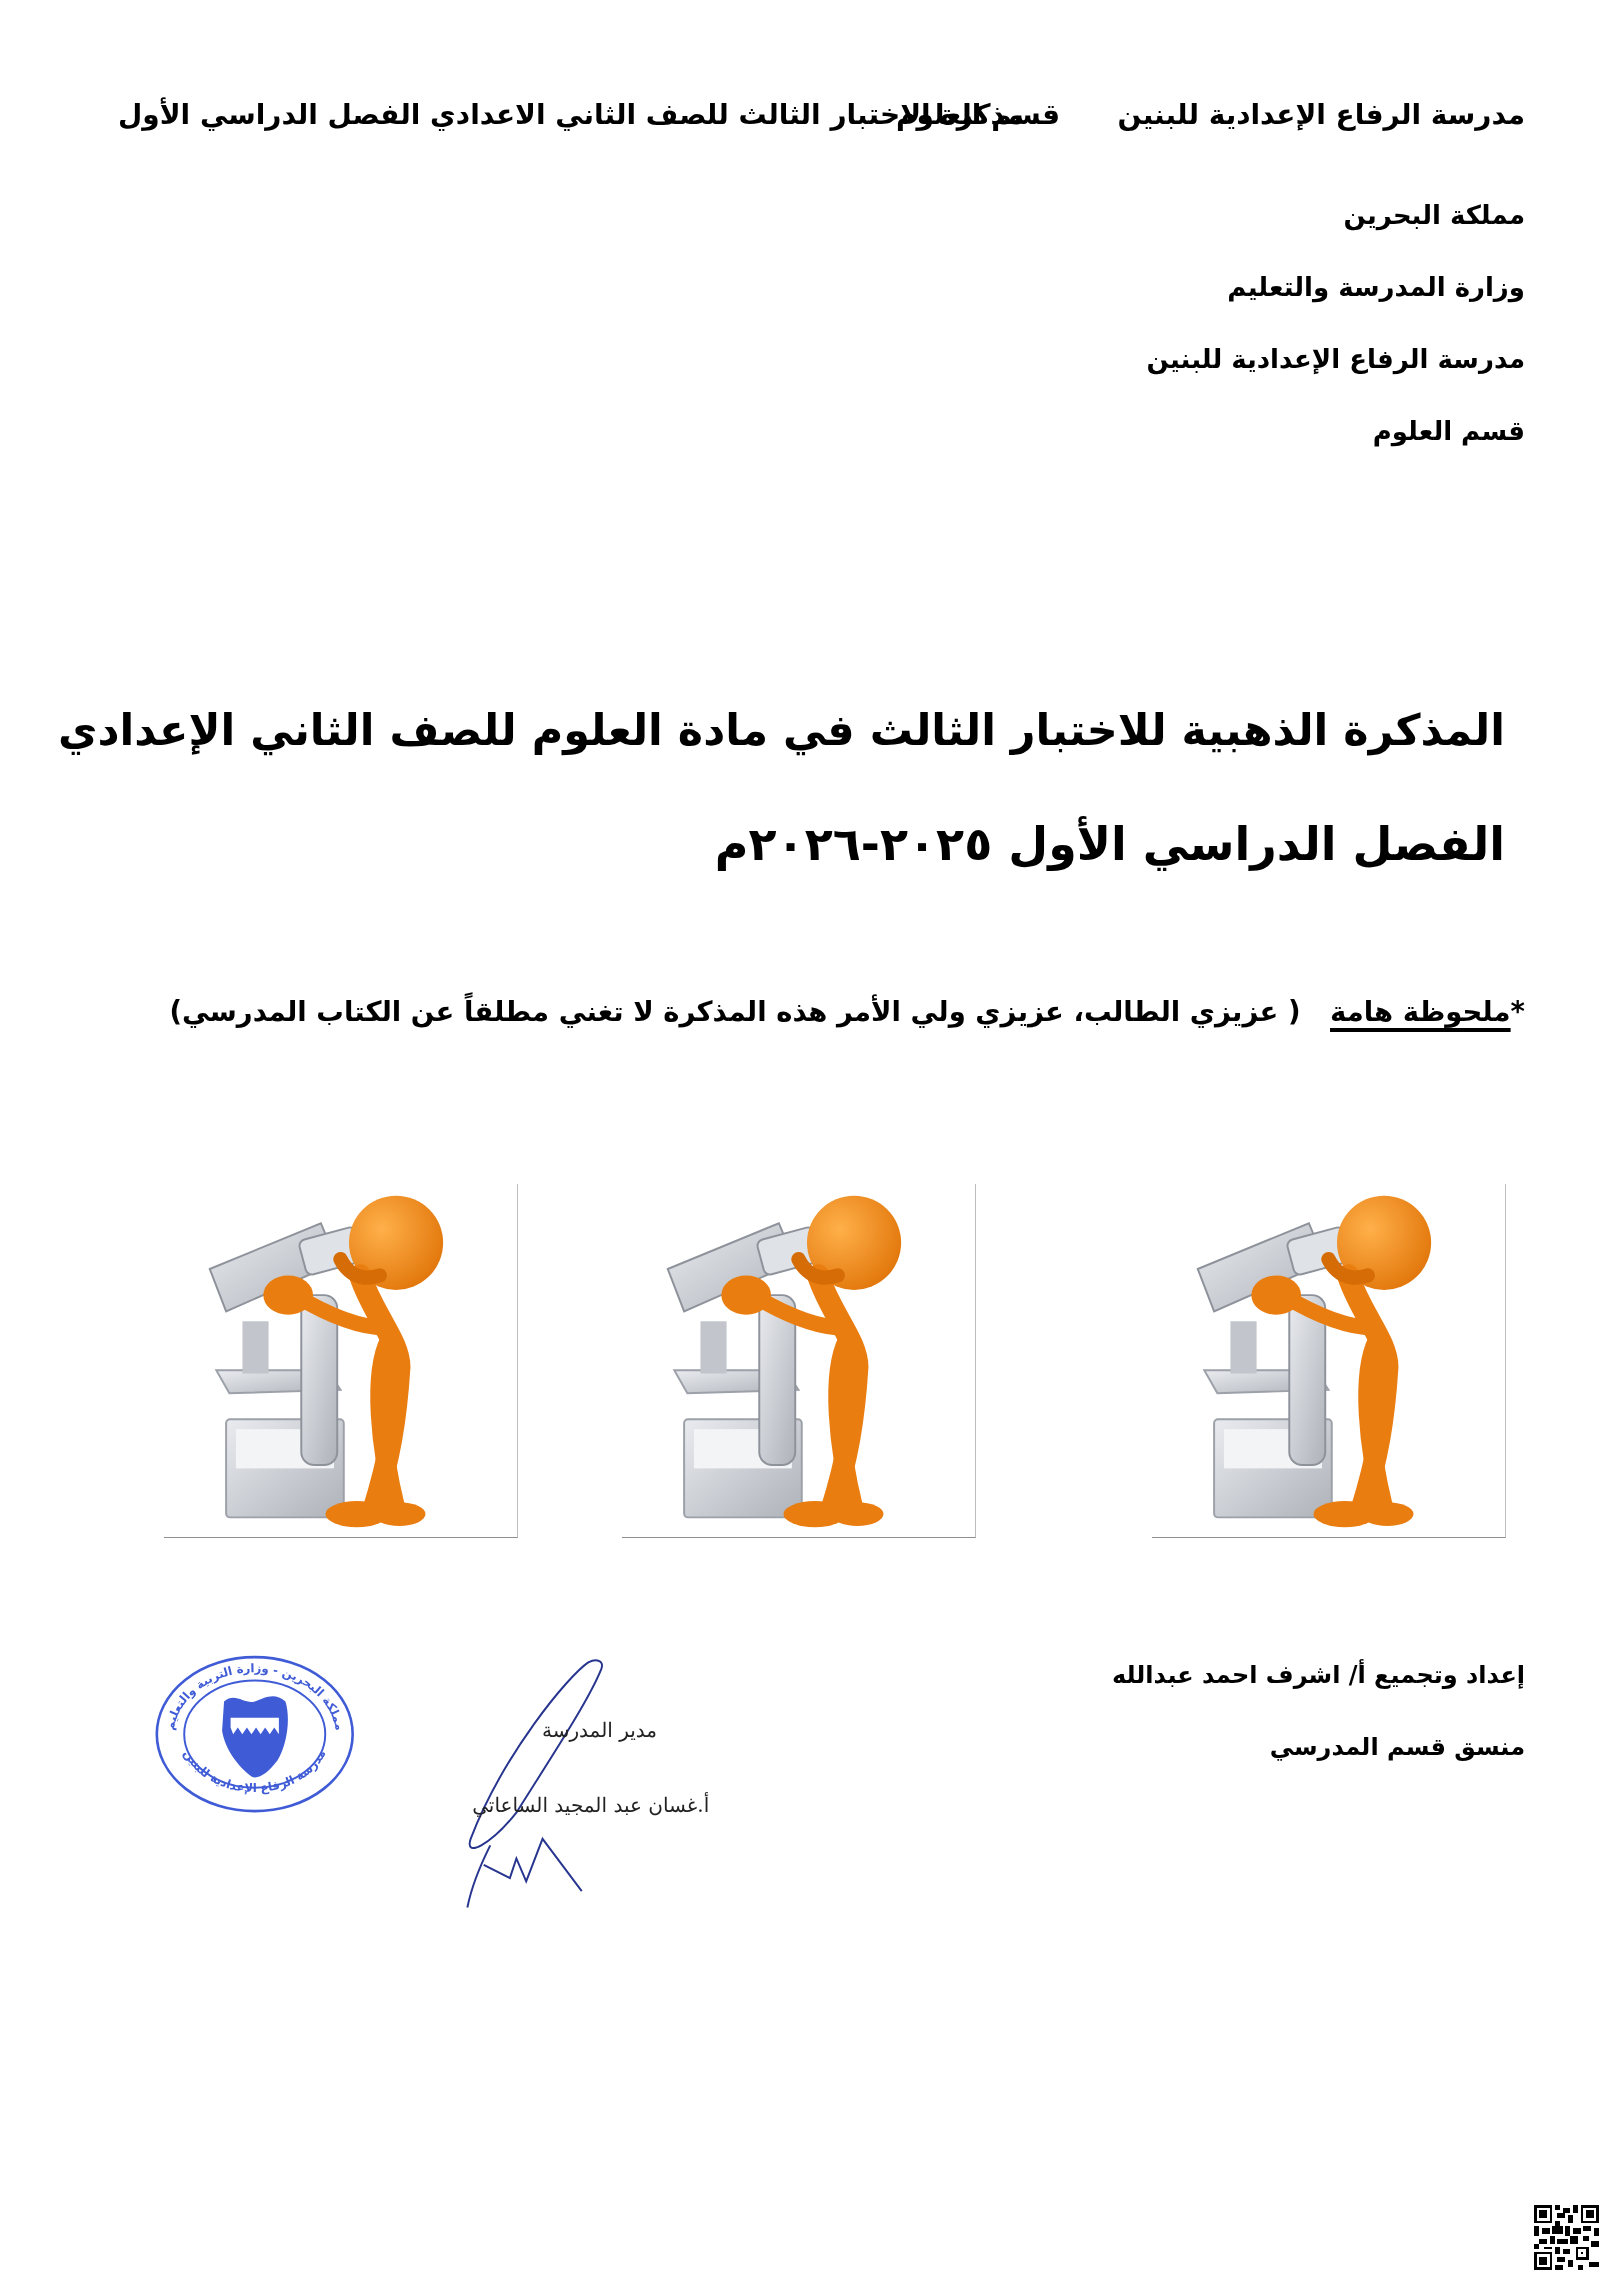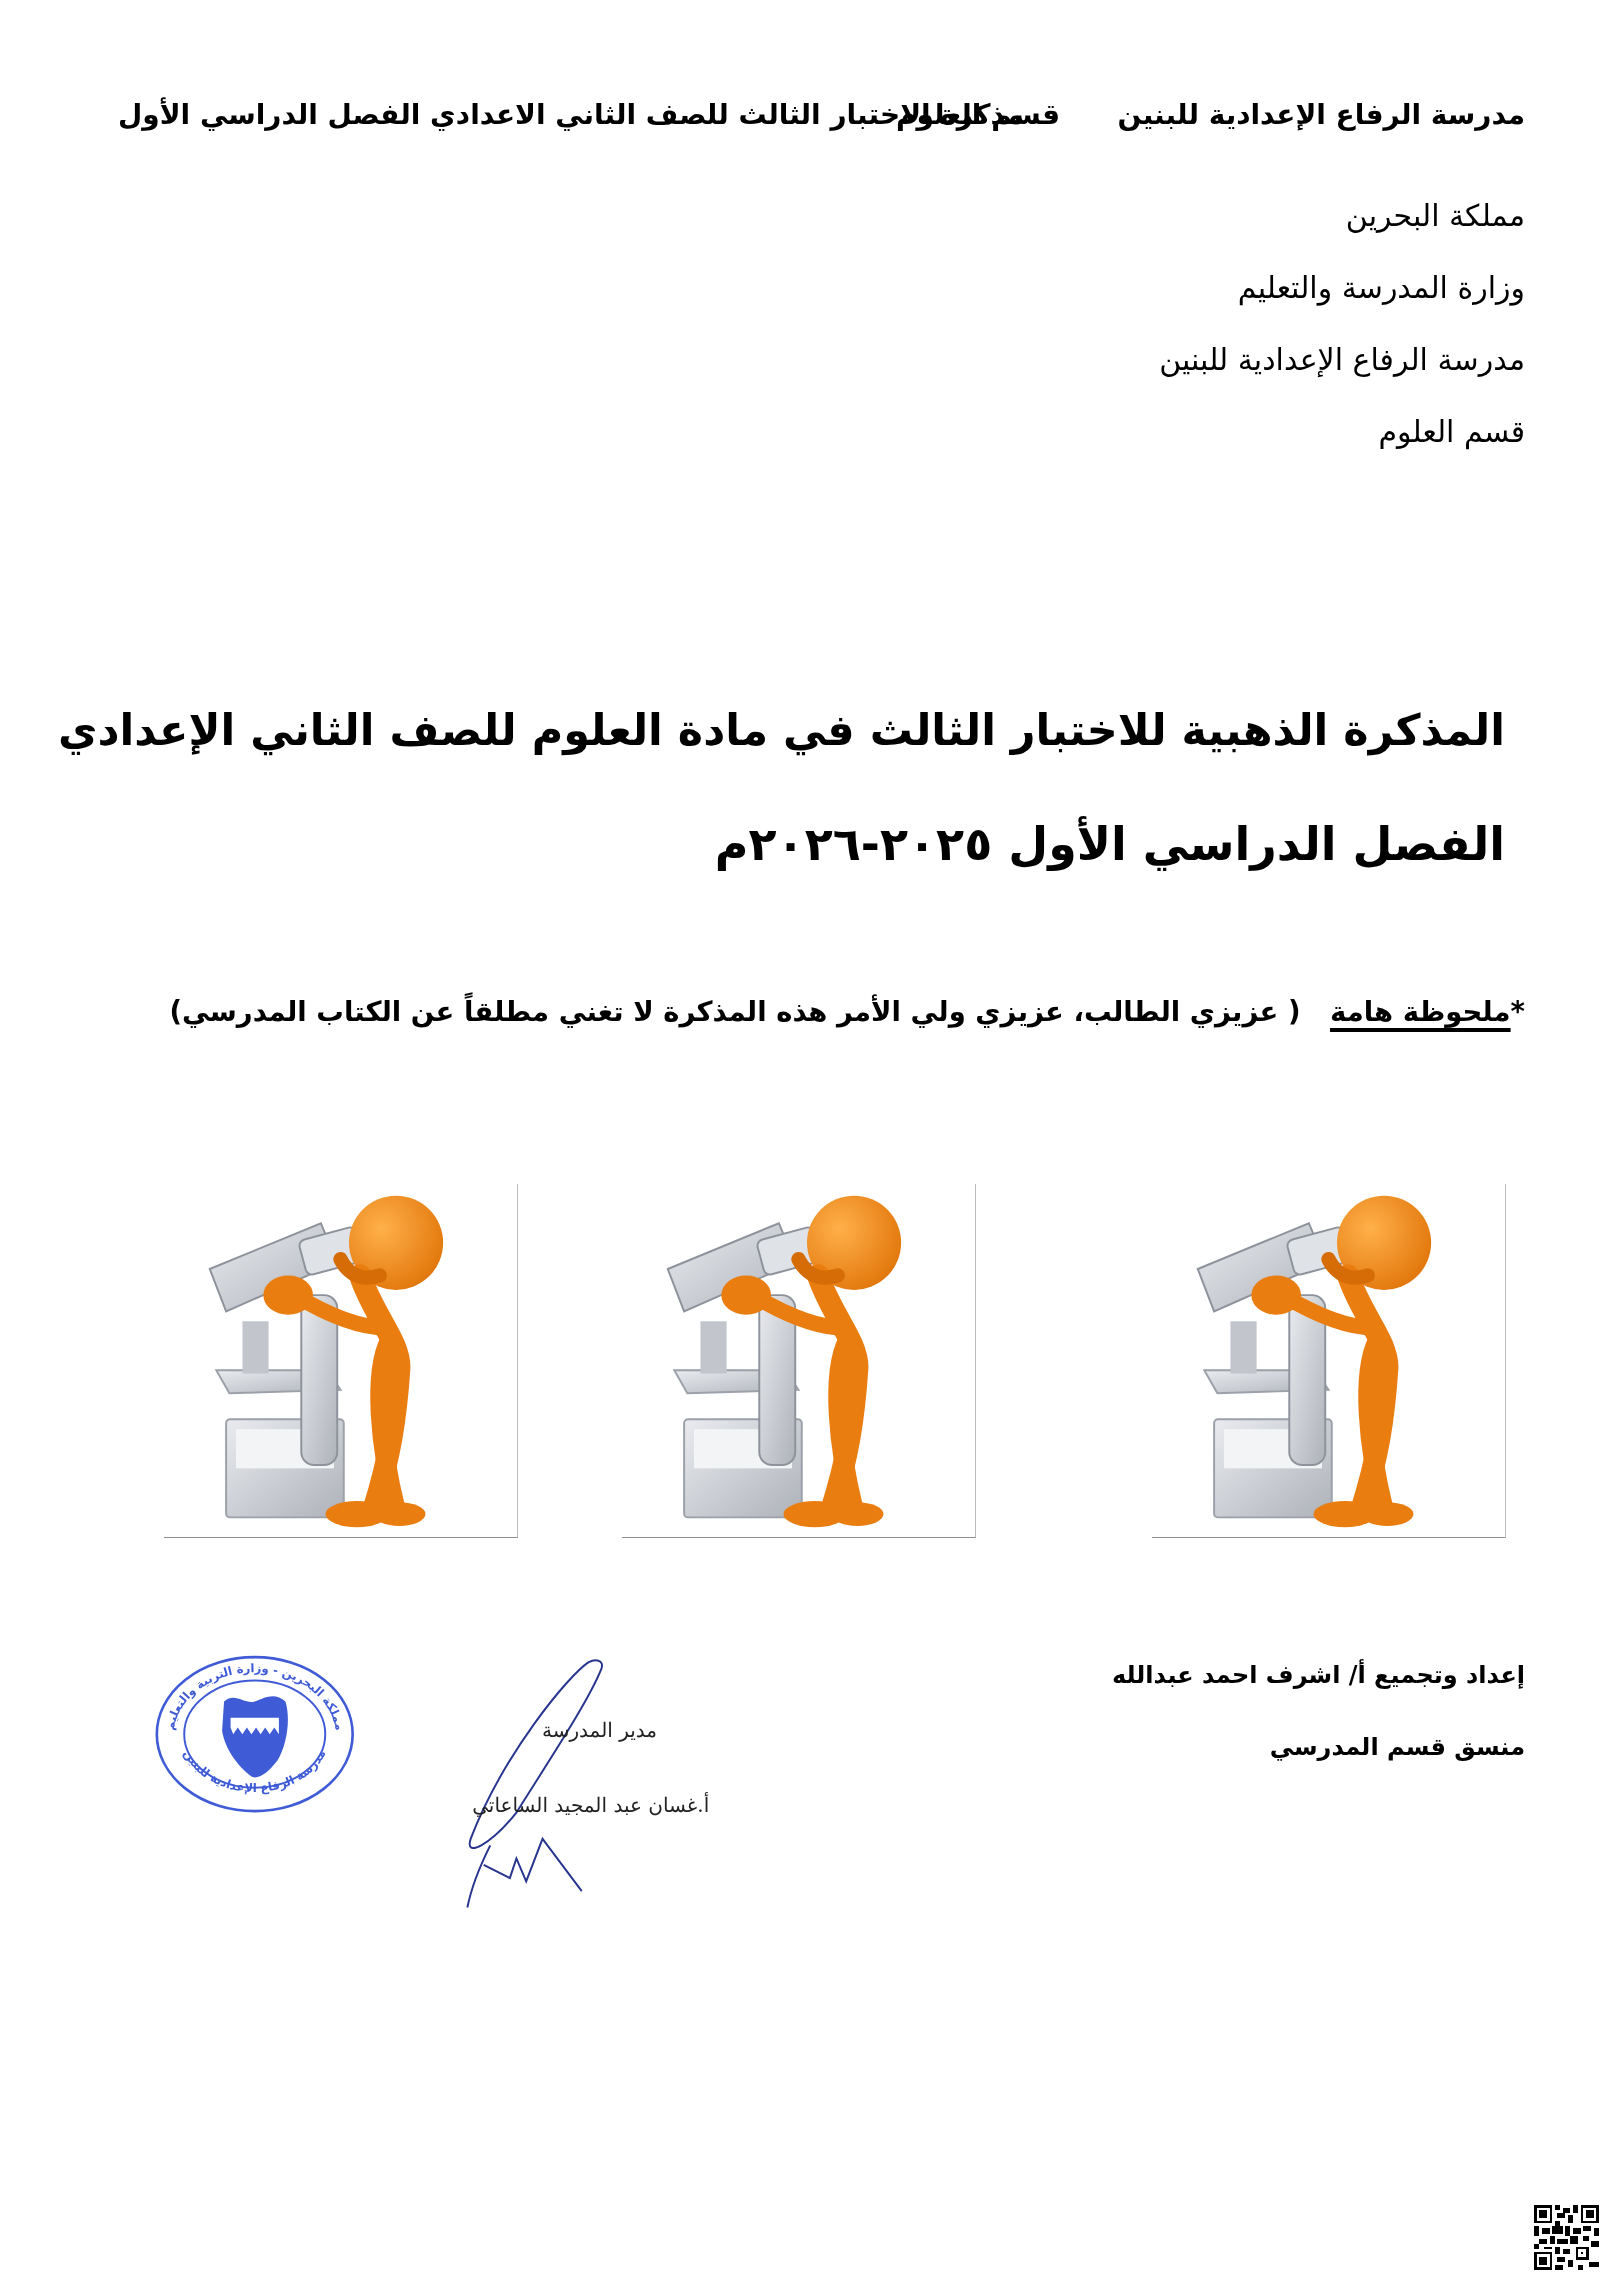--- a/index.html
+++ b/index.html
@@ -8,21 +8,21 @@
   .abs { position:absolute; }
   .rtl { direction:rtl; unicode-bidi:embed; white-space:nowrap; }
 
   
   .hdr { top:98px; font-size:28px; font-weight:bold; line-height:33px; }
   .hdr-school { right:98px; }
   .hdr-dept { right:563px; }
   .hdr-memo { left:118px; }
 
   
-  .addr { right:98px; font-size:30px; font-weight:normal; line-height:39px; text-align:center; }
+  .addr { right:98px; font-size:26px; font-weight:bold; line-height:39px; text-align:center; }
 
   
   .title1 { top:694px; left:118px; right:118px; text-align:center; font-size:43px; font-weight:bold; line-height:72px; }
   .title2 { top:805px; left:118px; right:118px; text-align:right; font-size:46px; font-weight:bold; line-height:79px; }
 
   .note { top:988px; right:98px; font-size:27.5px; font-weight:bold; line-height:46px; }
   .note u { text-decoration:underline; text-decoration-thickness:3.9px; text-underline-offset:6.5px;margin-left:20px; }
 
   
   .pic { top:1184px; width:353px; height:353px; }

